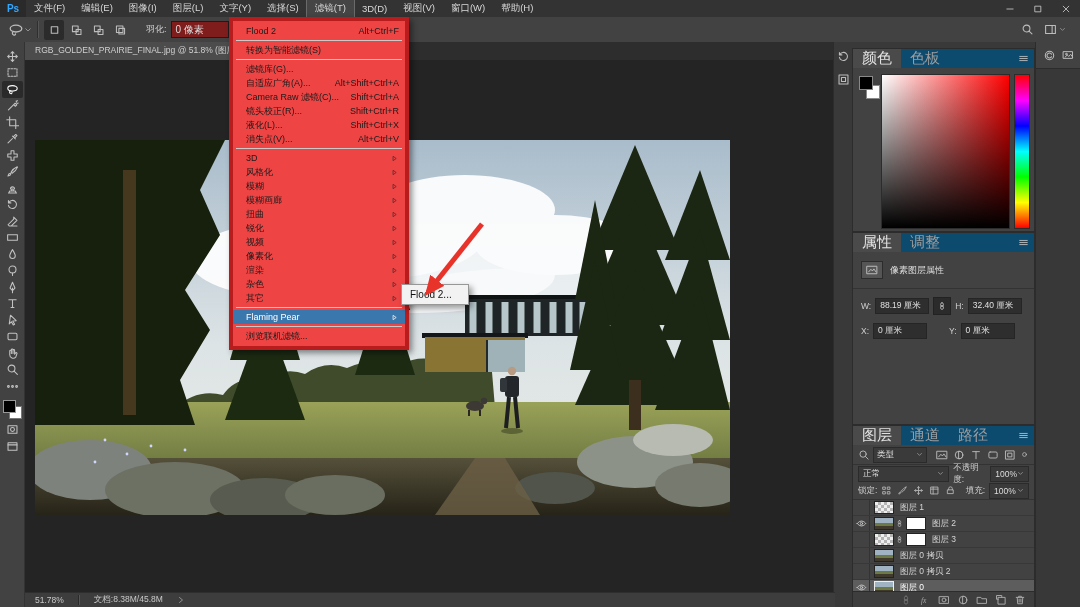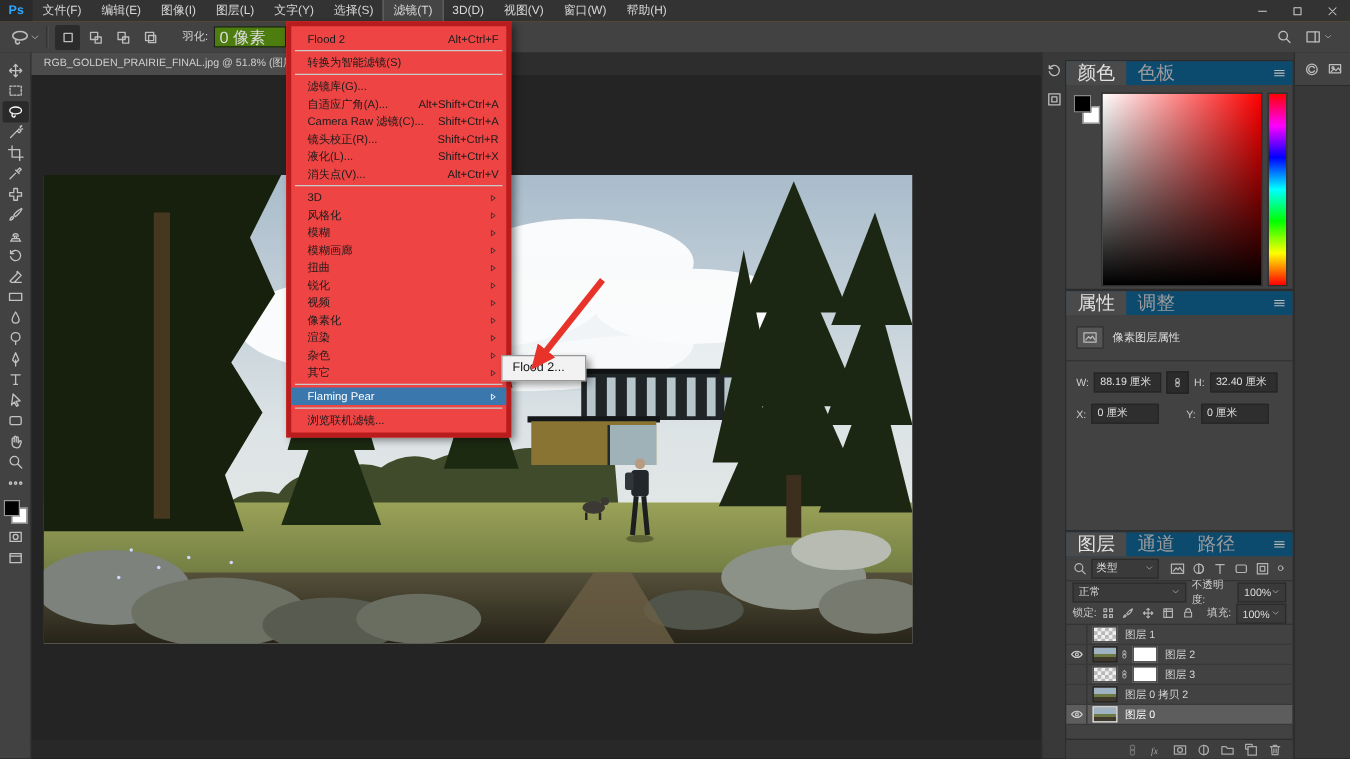--- a/index.html
+++ b/index.html
@@ -19,22 +19,22 @@
   #winbtns{margin-left:auto;display:flex;}
   .winbtn{width:28px;height:17px;display:flex;align-items:center;justify-content:center;}
   .winbtn .ic{width:10px;height:10px;color:#cfcfcf;}
 
   
   #optionsbar{left:0;top:17px;width:1080px;height:25px;background:#424242;border-bottom:1px solid #2a2a2a;
               display:flex;align-items:center;font-size:9px;color:#cfcfcf;}
   .obar-sep{width:1px;height:17px;background:#2f2f2f;border-right:1px solid #555;margin:0 5px;}
   .mode-cell{width:20px;height:20px;display:flex;align-items:center;justify-content:center;border-radius:2px;}
   .mode-cell.sel{background:#2b2b2b;}
-  #feather-box{width:52px;height:15px;background:#4d7c0f;border:1px solid #1c1c1c;margin-left:4px;
-               font-size:13px;color:#ddd;display:flex;align-items:center;padding-left:4px;}
+  #feather-box{width:52px;height:15px;background:#7f1d1d;border:1px solid #1c1c1c;margin-left:4px;
+               font-size:10px;color:#ddd;display:flex;align-items:center;padding-left:4px;}
   #aa-check{width:11px;height:11px;background:#2a2a2a;border:1px solid #1b1b1b;margin:0 4px 0 14px;
             display:flex;align-items:center;justify-content:center;}
   #aa-check .ic{width:9px;height:9px;color:#e8e8e8;}
   #obar-right{margin-left:auto;display:flex;align-items:center;gap:10px;padding-right:14px;}
   #tabbar{left:25px;top:42px;width:810px;height:18px;background:#2d2d2d;display:flex;}
   #doctab{background:#4c4c4c;height:18px;display:flex;align-items:center;padding:0 10px;
           font-size:8.5px;color:#cfcfcf;white-space:nowrap;}
   #canvas{left:25px;top:60px;width:810px;height:532px;background:#242424;}
   #photo{left:35px;top:140px;width:695px;height:375px;}
 
@@ -792,20 +792,25 @@
               <svg viewBox="0 0 16 16">
                 <path d="M8 2.8a2.2 2.2 0 012.2 2.2v1.6a2.2 2.2 0 01-4.4 0V5A2.2 2.2 0 018 2.8zM8 7.4a2.2 2.2 0 012.2 2.2v1.6a2.2 2.2 0 01-4.4 0V9.6A2.2 2.2 0 018 7.4z"></path>
               </svg>
             </span>
             <span class="maskthumb"></span>
             <span class="lname">图层 3</span>
           </div>
           <div class="lrow">
             <span class="eyec"></span>
             <span class="thumb photo"></span>
+            <span class="lname">图层 0 拷贝</span>
+          </div>
+          <div class="lrow">
+            <span class="eyec"></span>
+            <span class="thumb photo"></span>
             <span class="lname">图层 0 拷贝 2</span>
           </div>
           <div class="lrow sel">
             <span class="eyec">
               <span class="ic ">
                 <svg viewBox="0 0 16 16">
                   <path d="M1.8 8S4.3 4.4 8 4.4 14.2 8 14.2 8 11.7 11.6 8 11.6 1.8 8 1.8 8z"></path>
                   <circle cx="8" cy="8" r="1.7" fill="currentColor" stroke="none"></circle>
                 </svg>
               </span>
@@ -850,20 +855,30 @@
           </span>
           <span class="ic ">
             <svg viewBox="0 0 16 16">
               <path d="M3 4.5h10M6.2 4.5V3h3.6v1.5M4.3 4.5l.6 8.5h6.2l.6-8.5M6.8 6.8v4M9.2 6.8v4"></path>
             </svg>
           </span>
         </div>
     </div>
   </div>
 
+  <div id="statusbar" class="abs">
+    <span>51.78%</span>
+    <span class="sb-sep"></span>
+    <span>文档:8.38M/45.8M</span>
+    <span class="ic" style="width:8px;height:8px">
+        <svg viewBox="0 0 16 16">
+          <path d="M5 3l6 5-6 5" stroke-width="2"></path>
+        </svg>
+      </span>
+  </div>
 
   <div id="filtermenu" class="abs">
       <div class="fm-row">
         <span class="fm-label">Flood 2</span>
         <span class="fm-short">Alt+Ctrl+F</span>
       </div>
       <div class="fm-sep"></div>
       <div class="fm-row">
         <span class="fm-label">转换为智能滤镜(S)</span>
       </div>

